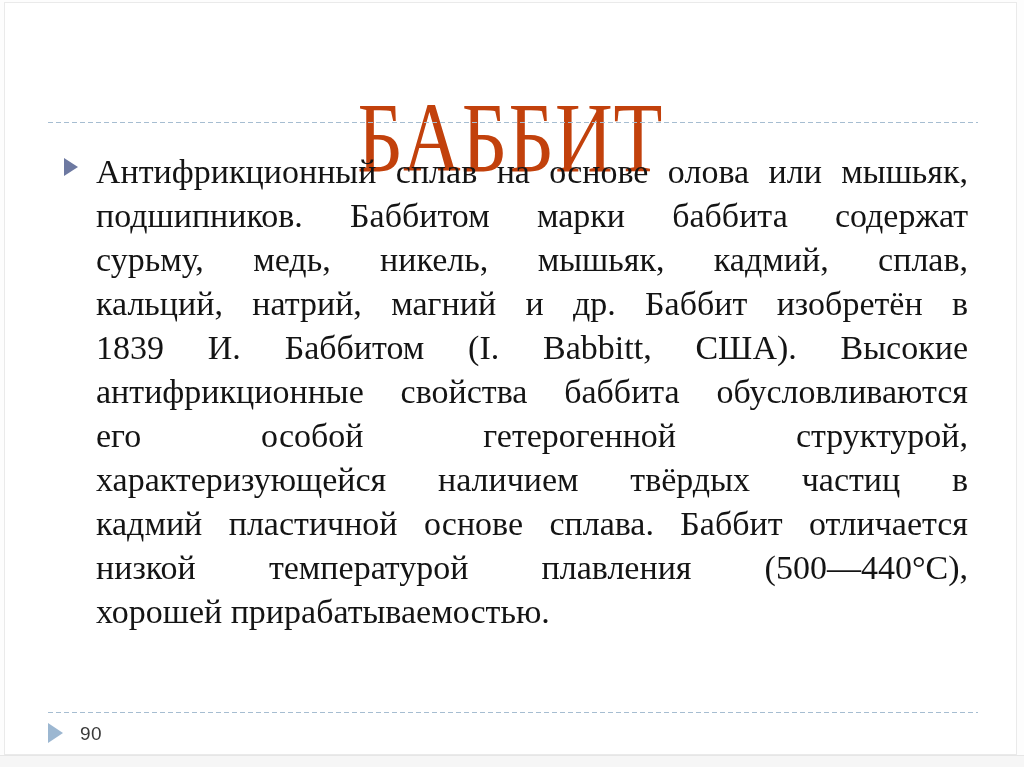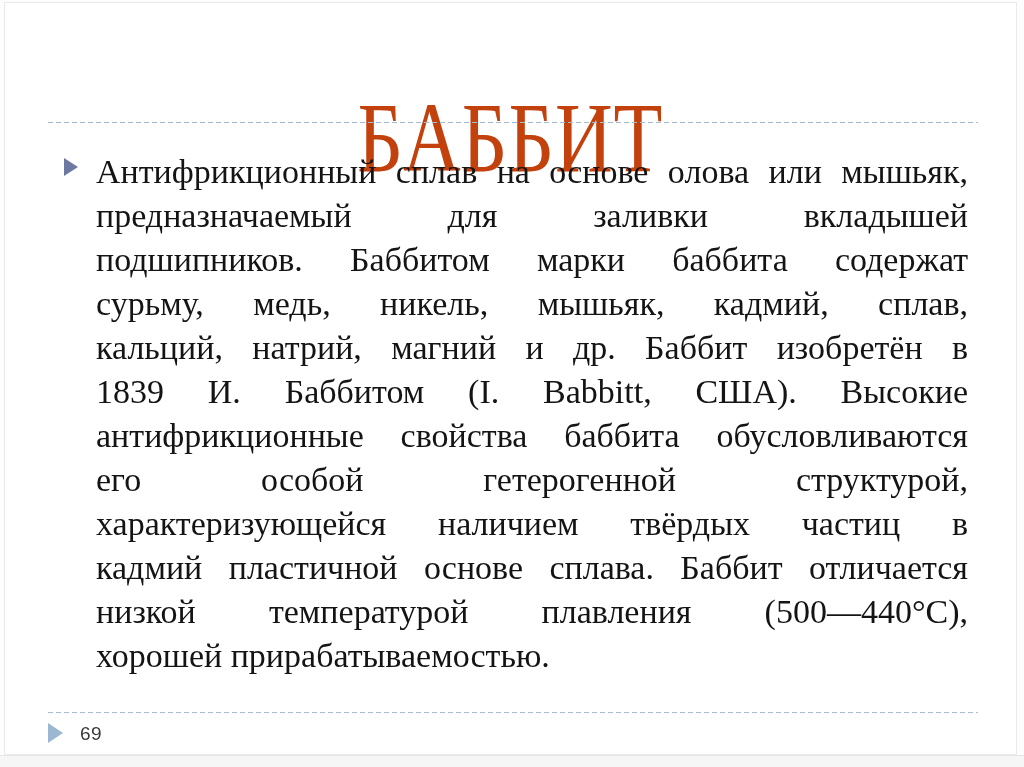--- a/index.html
+++ b/index.html
@@ -120,33 +120,32 @@
   <div class="slide">
 
     <h1 class="slide-title"><span class="squeeze">БАББИТ</span></h1>
 
     <div class="dotted-divider divider-title"></div>
 
     <span class="bullet-triangle"></span>
 
     <div class="body-text">
       <div class="line">Антифрикционный сплав на основе олова или мышьяк,</div>
-      <div class="line">предназначаемый для заливки вкладышей</div>
       <div class="line">подшипников. Баббитом марки баббита содержат</div>
       <div class="line">сурьму, медь, никель, мышьяк, кадмий, сплав,</div>
       <div class="line">кальций, натрий, магний и др. Баббит изобретён в</div>
       <div class="line">1839 И. Баббитом (I. Babbitt, США). Высокие</div>
       <div class="line">антифрикционные свойства баббита обусловливаются</div>
       <div class="line">его особой гетерогенной структурой,</div>
       <div class="line">характеризующейся наличием твёрдых частиц в</div>
       <div class="line">кадмий пластичной основе сплава. Баббит отличается</div>
       <div class="line">низкой температурой плавления (500—440°C),</div>
       <div class="line last">хорошей прирабатываемостью.</div>
     </div>
 
     <div class="dotted-divider divider-footer"></div>
 
     <span class="footer-triangle"></span>
-    <div class="page-number">69</div>
+    <div class="page-number">90</div>
 
   </div>
   <div class="bottom-strip"></div>
 </div>
 
 </body></html>

